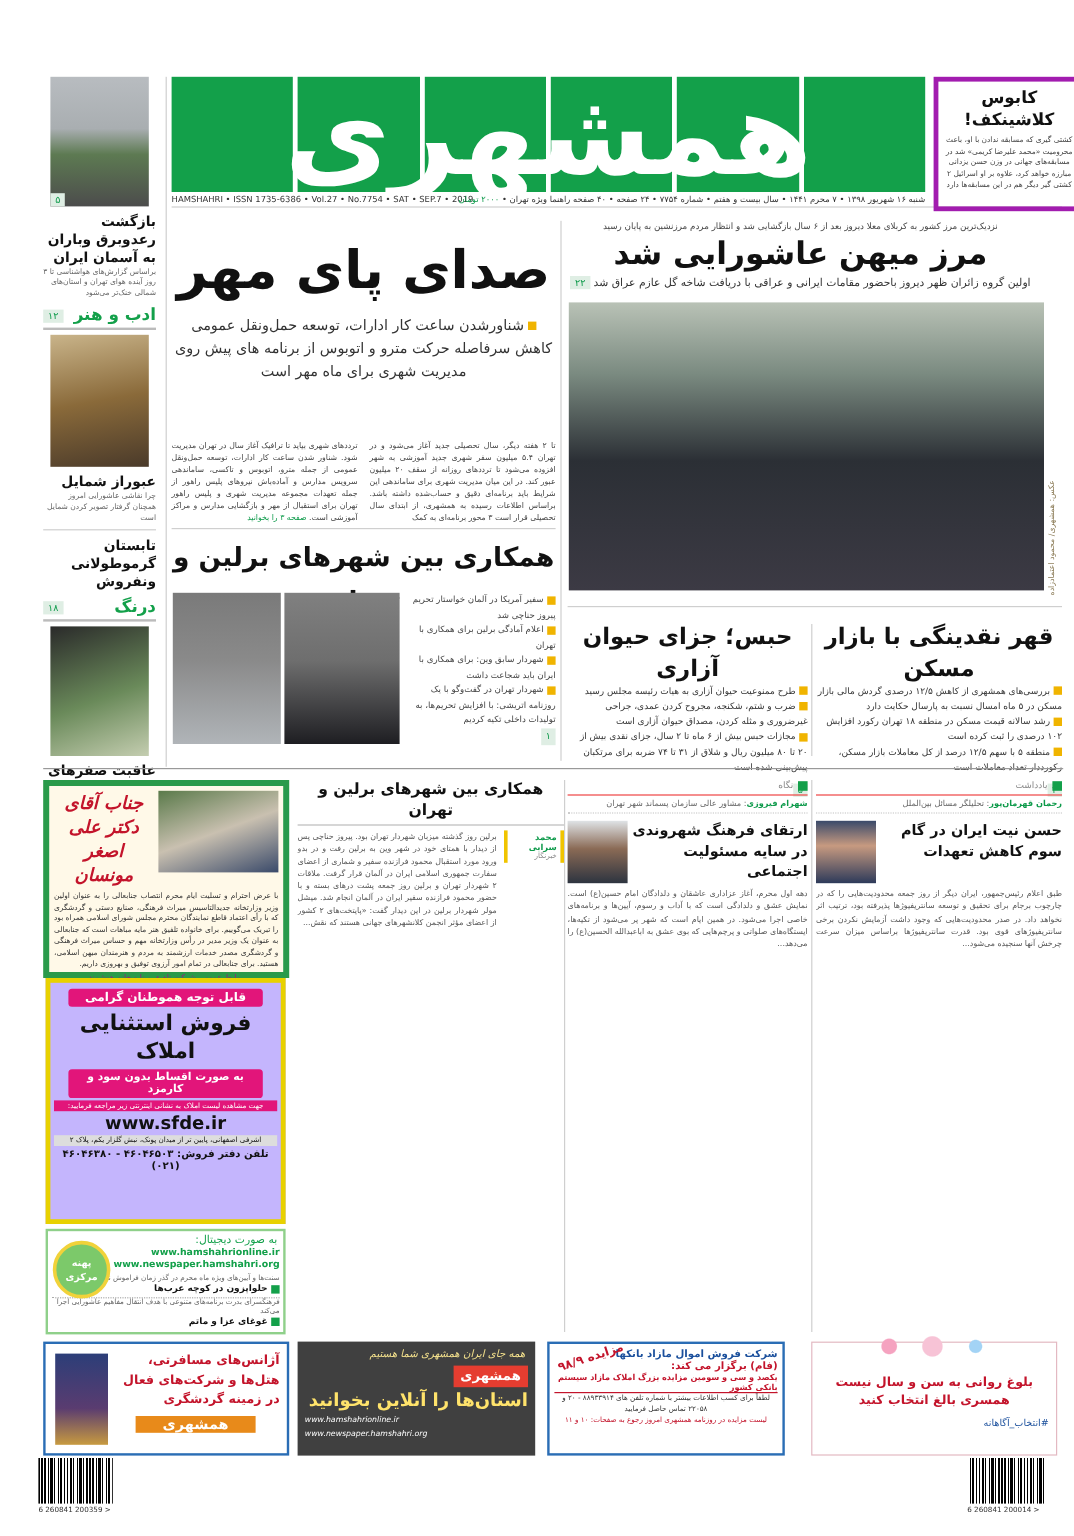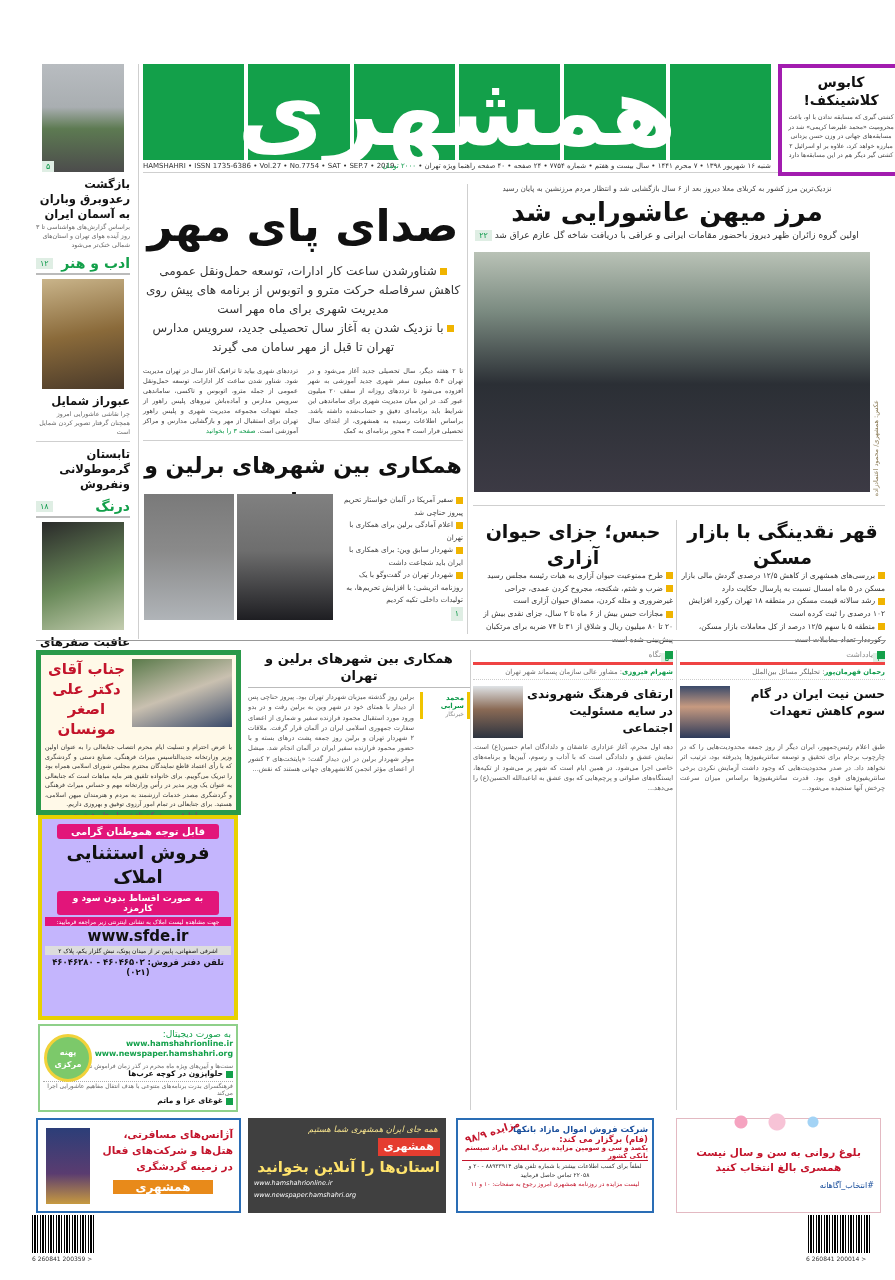--- a/index.html
+++ b/index.html
@@ -52,21 +52,21 @@
   #border-photo { left: 474px; top: 252px; width: 396px; height: 240px; background: linear-gradient(180deg,#b9c2b6 0%,#7a8a80 25%,#2b2f35 55%,#3c3a44 100%); }
   #photo-credit { left: 872px; top: 400px; font-size: 6.5px; color: #8a7a55; writing-mode: vertical-rl; transform: rotate(180deg); }
 
   
   .mid-title { font-size: 19px; font-weight: bold; line-height: 26px; text-align: center; }
   .mid-b { font-size: 7.5px; line-height: 12.7px; color: #333; text-align: right; }
   #housing { left: 680px; top: 518px; width: 205px; }
   #animal { left: 473px; top: 518px; width: 200px; }
 
   
-  .secbar { display:flex; align-items:center; gap:4px; font-size: 7.5px; color: #888; border-bottom: 3px solid #ef4444; padding-bottom: 3px; }
+  .secbar { display:flex; align-items:center; gap:4px; font-size: 7.5px; color: #888; border-bottom: 1px solid #ef4444; padding-bottom: 3px; }
   .secbar .gsq { width: 8px; height: 8px; background: #13a04a; display:inline-block; }
   .author { font-size: 6.8px; color: #666; margin-top: 3px; border-bottom: 1px dotted #ccc; padding-bottom: 3px; }
   .author b { color: #0d9a4a; }
   .op-title { font-size: 12px; font-weight: bold; line-height: 17px; }
   #op1 { left: 680px; top: 650px; width: 205px; }
   #op2 { left: 473px; top: 650px; width: 200px; }
   #op3 { left: 248px; top: 650px; width: 222px; }
   .fillertxt { font-size: 6.6px; line-height: 10.3px; color: #555; text-align: justify; }
 
   
@@ -162,21 +162,20 @@
   </div>
   <div class="railimg" style="height:108px;margin-top:4px;background:linear-gradient(160deg,#2a2a2a,#6a8a5a 55%,#c4cdb0);"></div>
   <div class="rail-h">عاقبت صفرهای پول</div>
   <div class="rail-d">آیا نمایندگان مجلس به حذف صفر از پول ملی روی خوش نشان می‌دهند؟</div>
 </div>
 <div class="vline" style="left:138px;top:64px;height:575px;"></div>
 
 <div id="lead-title" class="abs">صدای پای مهر</div>
 <div id="lead-bullets" class="abs">
   <div><span class="sq"></span><span>شناورشدن ساعت کار ادارات، توسعه حمل‌ونقل عمومی کاهش سرفاصله حرکت مترو و اتوبوس از برنامه های پیش روی مدیریت شهری برای ماه مهر است</span></div>
-  <div><span class="sq"></span><span>با نزدیک شدن به آغاز سال تحصیلی جدید، سرویس مدارس تهران تا قبل از مهر سامان می گیرند</span></div>
 </div>
 <div id="lead-body" class="abs">
   <div class="col">تا ۲ هفته دیگر، سال تحصیلی جدید آغاز می‌شود و در تهران ۵.۴ میلیون سفر شهری جدید آموزشی به شهر افزوده می‌شود تا ترددهای روزانه از سقف ۲۰ میلیون عبور کند. در این میان مدیریت شهری برای ساماندهی این شرایط باید برنامه‌ای دقیق و حساب‌شده داشته باشد. براساس اطلاعات رسیده به همشهری، از ابتدای سال تحصیلی قرار است ۳ محور برنامه‌ای به کمک</div>
   <div class="col">
     <span>ترددهای شهری بیاید تا ترافیک آغاز سال در تهران مدیریت شود. شناور شدن ساعت کار ادارات، توسعه حمل‌ونقل عمومی از جمله مترو، اتوبوس و تاکسی، ساماندهی سرویس مدارس و آماده‌باش نیروهای پلیس راهور از جمله تعهدات مجموعه مدیریت شهری و پلیس راهور تهران برای استقبال از مهر و بازگشایی مدارس و مراکز آموزشی است.</span>
     <span style="color:#0d9a4a;">صفحه ۳ را بخوانید</span>
   </div>
 </div>
 <div class="hline" style="left:143px;top:440px;width:320px;"></div>
 
@@ -258,21 +257,21 @@
   <div style="float:right;width:50px;border-right:3px solid #f0c400;border-left:3px solid #f0c400;margin:4px 0 2px 6px;padding:2px 3px;font-size:7px;">
     <div style="color:#0d9a4a;font-weight:bold;">محمد سرابی</div>
     <div style="color:#888;font-size:6px;">خبرنگار</div>
   </div>
   <div class="fillertxt" style="margin-top:4px;height:420px;overflow:hidden;">برلین روز گذشته میزبان شهردار تهران بود. پیروز حناچی پس از دیدار با همتای خود در شهر وین به برلین رفت و در بدو ورود مورد استقبال محمود فرازنده سفیر و شماری از اعضای سفارت جمهوری اسلامی ایران در آلمان قرار گرفت. ملاقات ۲ شهردار تهران و برلین روز جمعه پشت درهای بسته و با حضور محمود فرازنده سفیر ایران در آلمان انجام شد. میشل مولر شهردار برلین در این دیدار گفت: «پایتخت‌های ۲ کشور از اعضای مؤثر انجمن کلانشهرهای جهانی هستند که نقش...</div>
 </div>
 
 <div id="ad-congrats" class="abs">
   <div style="display:flex;gap:4px;">
     <div style="width:100px;height:68px;background:linear-gradient(160deg,#5a7a4a,#c9c0b0 50%,#3a4a6a);"></div>
-    <div class="name" style="flex:1;">جناب آقای دکتر علی اصغر مونسان</div>
+    <div class="name" style="flex:1;font-style:italic;">جناب آقای دکتر علی اصغر مونسان</div>
   </div>
   <div class="txt">با عرض احترام و تسلیت ایام محرم انتصاب جنابعالی را به عنوان اولین وزیر وزارتخانه جدیدالتاسیس میراث فرهنگی، صنایع دستی و گردشگری که با رأی اعتماد قاطع نمایندگان محترم مجلس شورای اسلامی همراه بود را تبریک می‌گوییم. برای خانواده تلفیق هنر مایه مباهات است که جنابعالی به عنوان یک وزیر مدیر در رأس وزارتخانه مهم و حساس میراث فرهنگی و گردشگری مصدر خدمات ارزشمند به مردم و هنرمندان میهن اسلامی، هستید. برای جنابعالی در تمام امور آرزوی توفیق و بهروزی داریم.</div>
   <div class="sig">روابط عمومی شرکت تلفیق مینا و خانم هوشمند</div>
 </div>
 
 <div id="ad-estate" class="abs">
   <div class="pinkbar">قابل توجه هموطنان گرامی</div>
   <div class="big">فروش استثنایی املاک</div>
   <div class="pinkbar" style="font-size:9px;">به صورت اقساط بدون سود و کارمزد</div>
   <div class="pinkline">جهت مشاهده لیست املاک به نشانی اینترنتی زیر مراجعه فرمایید:</div>

